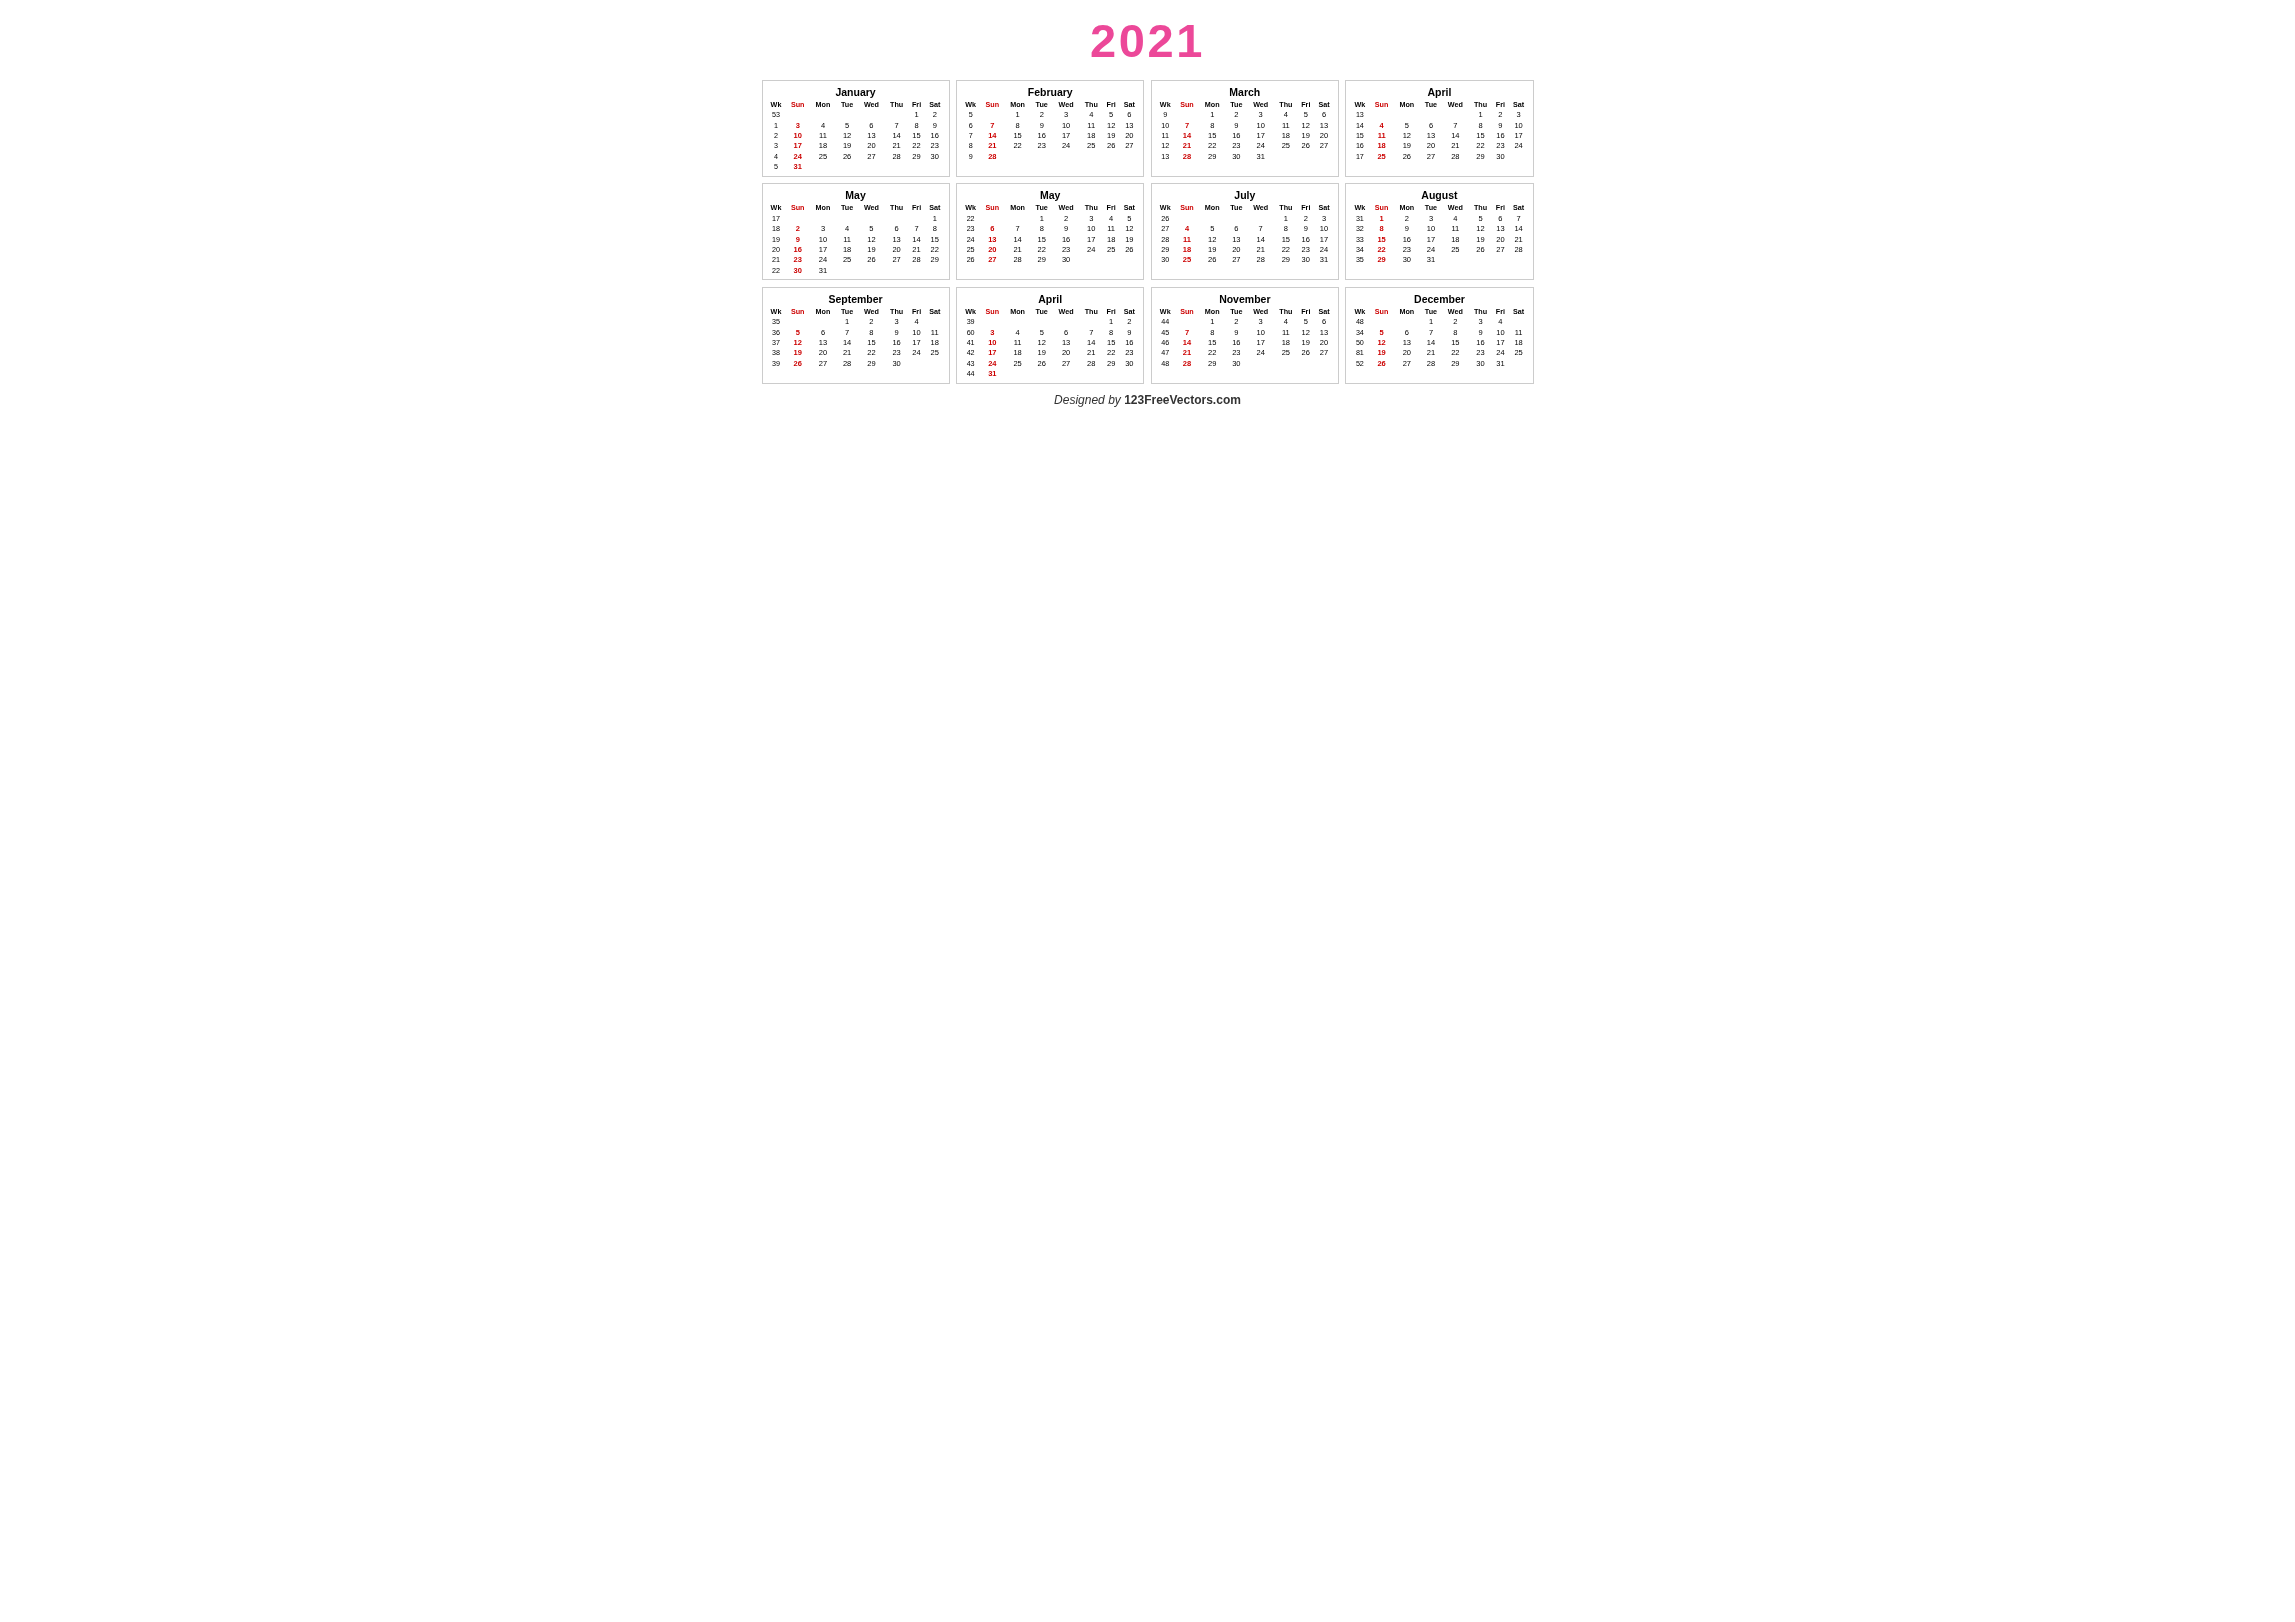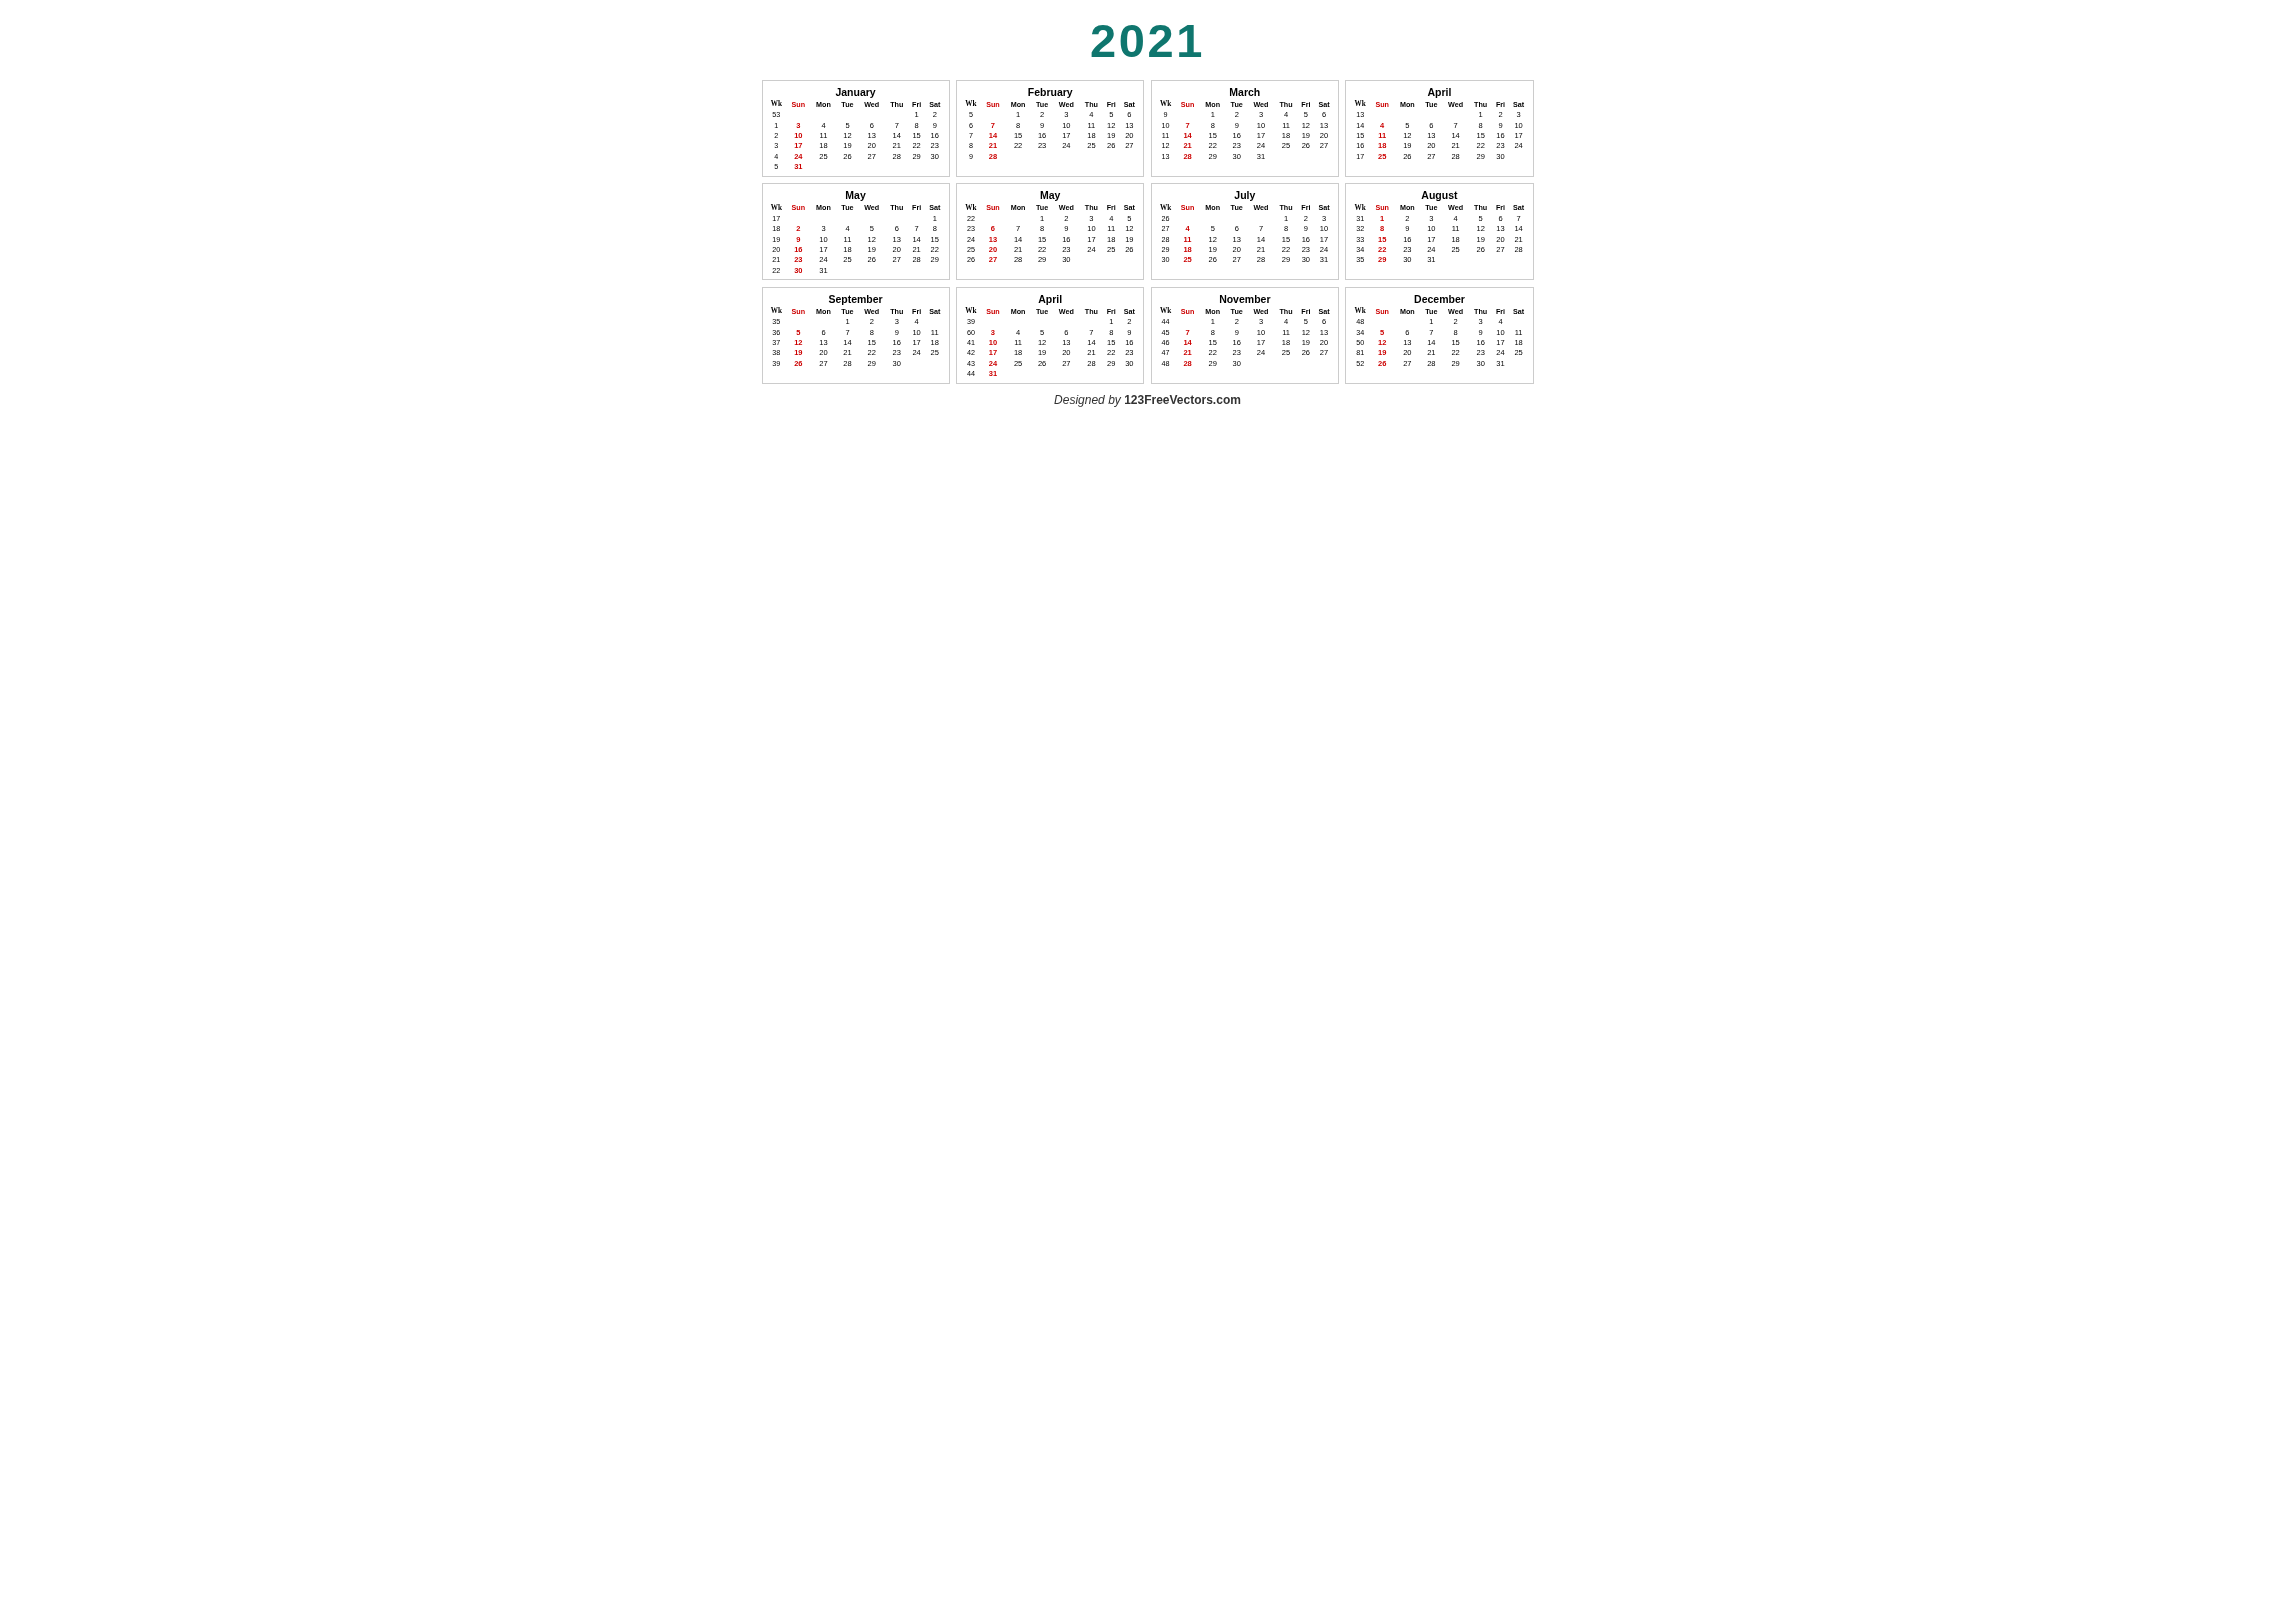--- a/index.html
+++ b/index.html
@@ -7,21 +7,21 @@
       background: #fff;
       font-family: Arial, sans-serif;
       width: 785px;
       margin: 0 auto;
       padding: 13px 6.5px;
     }
     .year-title {
       text-align: center;
       font-size: 47px;
       font-weight: 900;
-      color: #0f766e;
+      color: #ec4899;
       margin-bottom: 11.8px;
       letter-spacing: 2.6px;
     }
     .calendar-grid {
       display: grid;
       grid-template-columns: repeat(4, 1fr);
       gap: 6.5px;
     }
     .month-block {
       border: 0.7px solid #ccc;
@@ -44,21 +44,20 @@
       text-align: center;
       padding: 0.7px 0;
       color: #000;
       font-size: 7.2px;
     }
     .cal-table th.sun-hdr {
       color: #cc0000;
     }
     .cal-table th.wk-hdr {
       color: #000;
-      font-family: Liberation Serif, serif;
     }
     .cal-table td {
       text-align: center;
       padding: 0.7px 0;
       color: #000;
       font-size: 7.5px;
     }
     .cal-table td.wk-num {
       color: #000;
       font-size: 7.2px;

